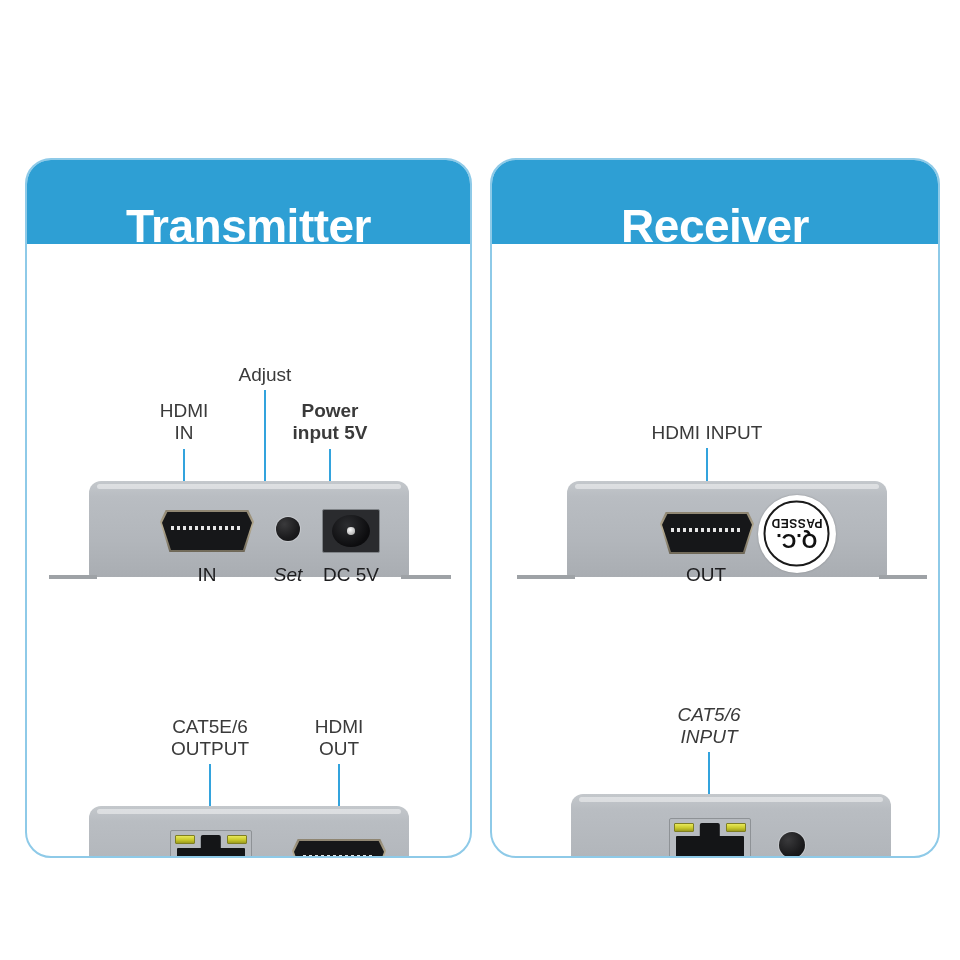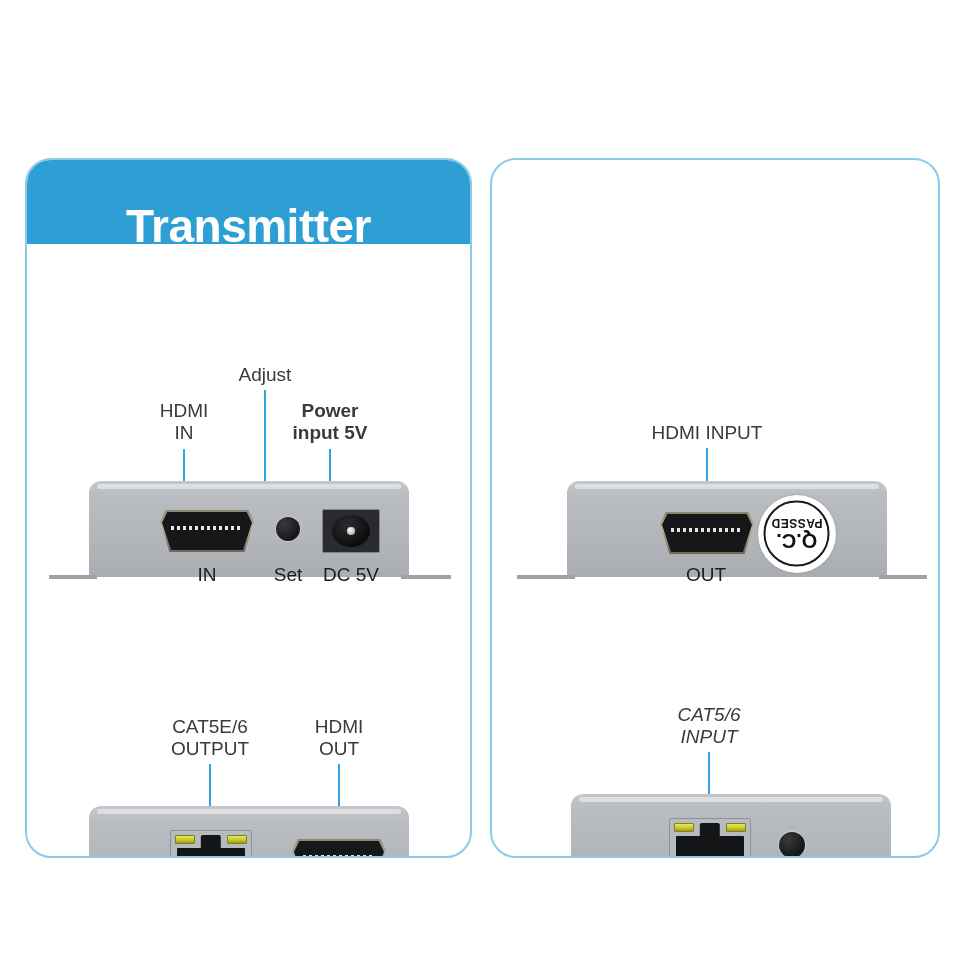--- a/index.html
+++ b/index.html
@@ -271,21 +271,21 @@
 
         <div class="set-button" style="left:249px; top:273px; width:24px; height:24px;"></div>
 
         <div class="dc-jack" style="left:295px; top:265px; width:58px; height:44px;">
           <div class="dc-jack-ring">
             <div class="dc-jack-pin"></div>
           </div>
         </div>
 
         <div class="port-label" style="left:180px; top:320px;">IN</div>
-        <div class="port-label" style="left:261px; top:320px;">Set</div>
+        <div class="port-label" style="left:261px; top:320px;font-style:italic;">Set</div>
         <div class="port-label" style="left:324px; top:320px;">DC 5V</div>
 
         <div class="surface-line" style="left:22px; top:331px; width:48px;"></div>
         <div class="surface-line" style="left:374px; top:331px; width:50px;"></div>
       </div>
 
       <div class="panel-group" style="left:0; top:372px; width:443px; height:300px;">
 
         <div class="callout-label" style="left:183px; top:100px;">CAT5E/6
 OUTPUT</div>
@@ -312,20 +312,23 @@
           <div class="hdmi-inner"></div>
           <div class="hdmi-pins"></div>
         </div>
 
       </div>
 
     </div>
   </div>
 
   <div class="card right">
+    <div class="card-header">
+      <div class="card-header-title">Receiver</div>
+    </div>
     <div class="card-body">
 
       <div class="panel-group" style="left:0; top:0; width:446px; height:360px;">
 
         <div class="callout-label" style="left:215px; top:178px;">HDMI INPUT</div>
         <div class="leader-line" style="left:215px; top:204px; height:63px;"></div>
         <div class="leader-dot" style="left:215px; top:267px;"></div>
 
         <div class="device" style="left:75px; top:237px; width:320px; height:96px;"></div>
 

